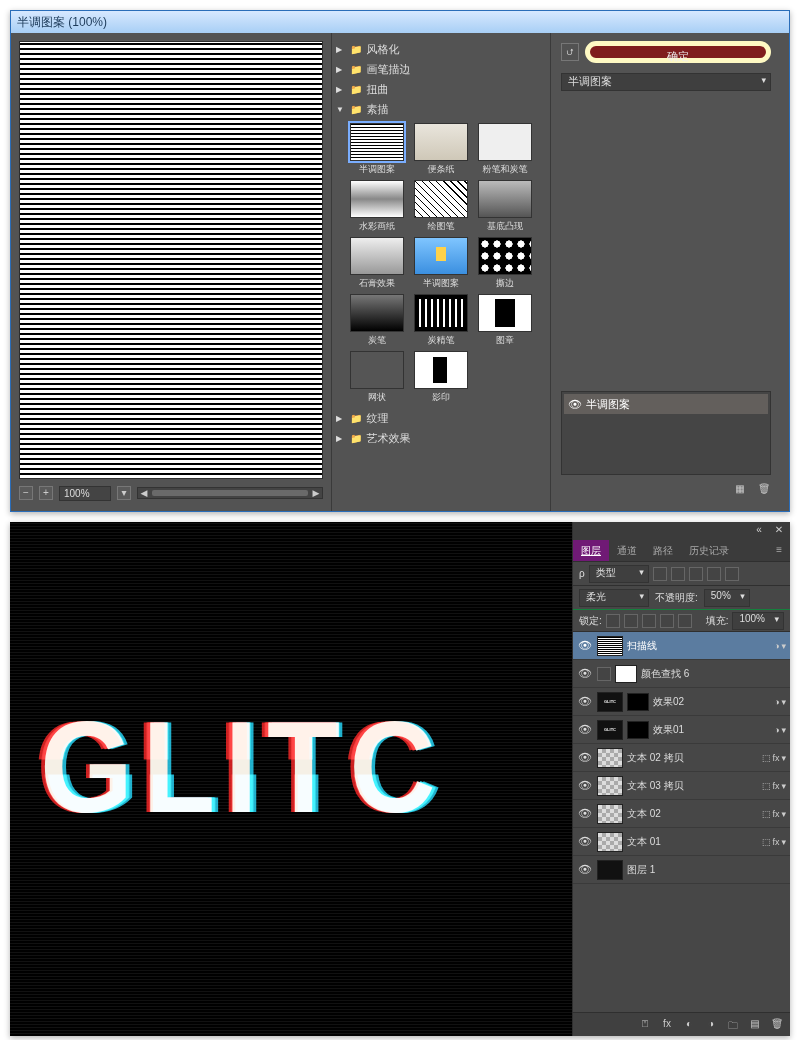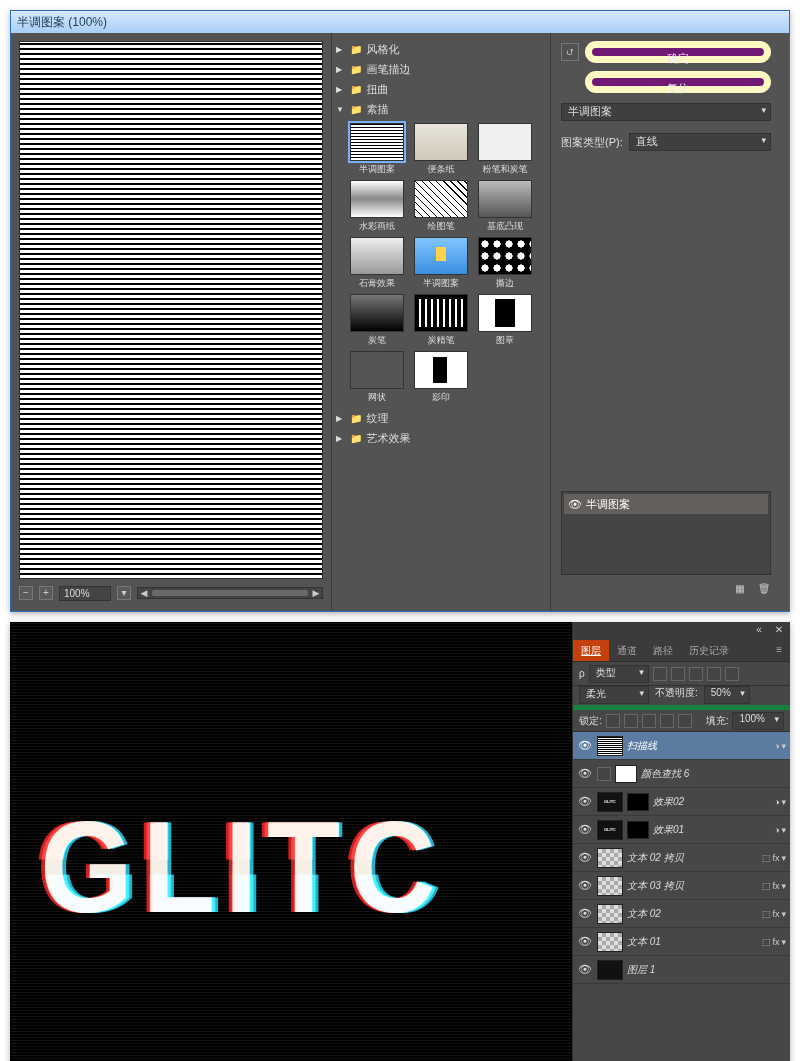--- a/index.html
+++ b/index.html
@@ -13,21 +13,21 @@
   .outer {
     padding: 10px 10px 4px 10px;
     background: #fff;
   }
 
   
   .win {
     border: 1px solid #2a6db9;
     background: #525252;
     width: 780px;
-    height: 602px;
+    height: 502px;
     display: flex;
     flex-direction: column;
     box-shadow: 0 2px 6px rgba(0,0,0,.3);
   }
   .titlebar {
     height: 22px;
     display: flex;
     align-items: center;
     padding: 0 6px;
     background: linear-gradient(#d7e8ff,#a8cff5);
@@ -157,23 +157,23 @@
     font-size:9px;
     line-height:16px;
     text-align:center;
     cursor:pointer;
     margin-left:auto;
   }
   .btnrow { display:flex; gap:6px; align-items:center; }
   .pillbtn {
     flex:1;
     height: 22px;
-    border: 7px solid #fef9c3;
+    border: 5px solid #fef9c3;
     border-radius: 11px;
-    background: #701a75;
+    background: #7f1d1d;
     color: #eee;
     text-align: center;
     line-height: 20px;
     cursor: pointer;
   }
   .selrow {
     display:flex; align-items:center;
     gap:6px; color:#ddd;
     height: 22px;
   }
@@ -313,35 +313,35 @@
     display:flex;
     height:22px;
     background:#3b3b3b;
     border-bottom:1px solid #2f2f2f;
   }
   .tab {
     padding: 4px 8px;
     color:#aaa;
     cursor:pointer;
   }
-  .tab.active { background:#c2410c; color:#fff;text-decoration:underline; }
+  .tab.active { background:#701a75; color:#fff;text-decoration:underline; }
   .layerfilter {
     height:24px;
     display:flex; align-items:center;
     gap:4px;
     padding:0 6px;
     border-bottom:1px solid #2f2f2f;
   }
   .lf-ico { width:14px; height:14px; border:1px solid #666; background:#444; cursor:pointer;}
   .blendrow {
     height:24px;
-    display:flex; 
+    display:flex; align-items:center;
     gap:6px;
     padding:0 6px;
-    border-bottom:5px solid #15803d;
+    border-bottom:1px solid #15803d;
   }
   .lockrow {
     height:22px;
     display:flex; align-items:center;
     gap:4px;
     padding:0 6px;
     border-bottom:1px solid #2f2f2f;
   }
   .layers-list {
     flex:1;
@@ -376,21 +376,21 @@
   }
   .swatch.mini-glitch::after{
     content:"GLITC";
     position:absolute; inset:0;
     font-size:4px; font-weight:bold;
     display:flex;align-items:center;justify-content:center;
     color:#eee;
   }
   .smallswatch { width:22px;height:18px;border:1px solid #222;background:#fff;flex-shrink:0;}
   .smallswatch.dark{background:#000;}
-  .layer .name { flex:1; white-space:nowrap; overflow:hidden;font-style:italic; }
+  .layer .name { flex:1; white-space:nowrap; overflow:hidden; }
   .layer .tag { font-size:9px; color:#ccc; display:flex; gap:2px; align-items:center;}
   .panelfoot {
     height:24px;
     display:flex;
     align-items:center;
     justify-content:flex-end;
     gap:8px;
     padding:0 6px;
     background:#404040;
     border-top:1px solid #2f2f2f;
@@ -537,34 +537,27 @@
         <span class="fld">📁</span>
         <span>艺术效果</span>
       </div>
     </div>
 
     <div class="options">
       <div class="btnrow">
         <span class="upvisicon">⮍</span>
         <div class="pillbtn">确定</div>
       </div>
-      <div class="btnrow">
-        <div class="pillbtn" style="margin-left:24px">复位</div>
-      </div>
 
       <div class="selrow">
         <div class="sel">半调图案</div>
       </div>
 
 
 
-      <div class="selrow">
-        <span>图案类型(P):</span>
-        <div class="sel">直线</div>
-      </div>
 
       <div class="spacer"></div>
 
       <div class="applied">
         <div class="applied-row">
           <span class="eye">👁</span>
           <span>半调图案</span>
         </div>
       </div>
 

